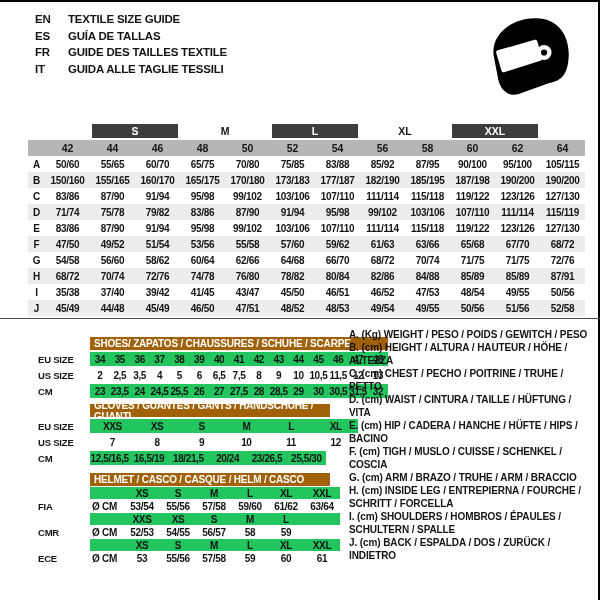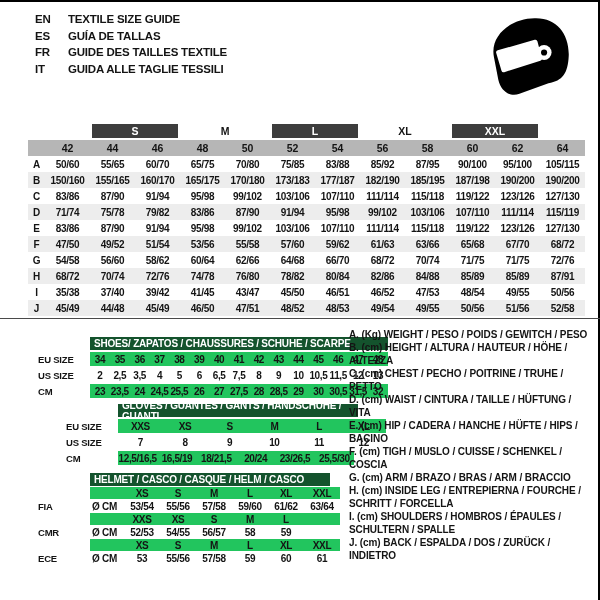--- a/index.html
+++ b/index.html
@@ -24,26 +24,26 @@
   .mt-group{grid-column:span 2;height:14px;margin:0 2px 2px 2px;font-size:10.5px;}
   .mt-group.filled{background:#3d3d3d;color:#fff;}
   .mt-one{grid-column:span 1;height:14px;margin-bottom:2px;}
   .mt-head{background:#b6b6b6;height:16px;font-size:10.5px;}
   .mt-cell{height:16px;font-size:10px;letter-spacing:-0.3px;}
   .stripe{background:#ededed;}
 
   
   .sub{position:absolute;left:38px;}
   .shoes{top:337px;}
-  .gloves{top:404px;margin-left:28px;}
+  .gloves{top:404px;}
   .heltab{top:473px;}
   .sub-row{display:flex;margin-bottom:2px;}
   .heltab .sub-row{margin-bottom:1px;}
   .sub-label{width:52px;font-size:9.5px;display:flex;align-items:center;letter-spacing:-0.2px;}
-  .sub-bar{height:13px;background:#14532d;color:#fff;font-size:10px;display:flex;align-items:center;padding-left:4px;box-sizing:border-box;letter-spacing:-0.2px;}
+  .sub-bar{height:13px;background:#a16207;color:#fff;font-size:10px;display:flex;align-items:center;padding-left:4px;box-sizing:border-box;letter-spacing:-0.2px;}
   .sub-cells{display:flex;}
   .grayrow{background:#22c55e;}
   .sub-cells .c{flex:1;display:flex;align-items:center;justify-content:center;font-size:10px;height:14px;letter-spacing:-0.4px;}
   .hel-cells{display:flex;}
   .hel-cells .hc{width:36px;height:12px;display:flex;align-items:center;justify-content:center;font-size:10px;letter-spacing:-0.3px;}
   .hel-cells .hc.unit{width:34px;justify-content:flex-start;padding-left:2px;box-sizing:border-box;}
 
   
   .divider{position:absolute;left:0;top:318px;width:600px;height:1px;background:#4a4a4a;}
 
@@ -421,17 +421,17 @@
     </div>
   </div>
 
 <div class="legend">
     <div class="legend-item">A. (Kg) WEIGHT / PESO / POIDS / GEWITCH / PESO</div>
     <div class="legend-item">B. (cm) HEIGHT / ALTURA / HAUTEUR / HÖHE / ALTEZZA</div>
     <div class="legend-item">C. (cm) CHEST / PECHO / POITRINE / TRUHE / PETTO</div>
     <div class="legend-item">D. (cm) WAIST / CINTURA / TAILLE / HÜFTUNG / VITA</div>
     <div class="legend-item">E. (cm) HIP / CADERA / HANCHE / HÜFTE / HIPS / BACINO</div>
     <div class="legend-item">F. (cm) TIGH / MUSLO / CUISSE / SCHENKEL / COSCIA</div>
-    <div class="legend-item">G. (cm) ARM / BRAZO / BRAS / ARM / BRACCIO</div>
+    <div class="legend-item">G. (cm) ARM / BRAZO / TRUHE / ARM / BRACCIO</div>
     <div class="legend-item">H. (cm) INSIDE LEG / ENTREPIERNA / FOURCHE / SCHRITT / FORCELLA</div>
     <div class="legend-item">I. (cm) SHOULDERS / HOMBROS / ÉPAULES / SCHULTERN / SPALLE</div>
     <div class="legend-item">J. (cm) BACK / ESPALDA / DOS / ZURÜCK / INDIETRO</div>
   </div>
 
 </body></html>

